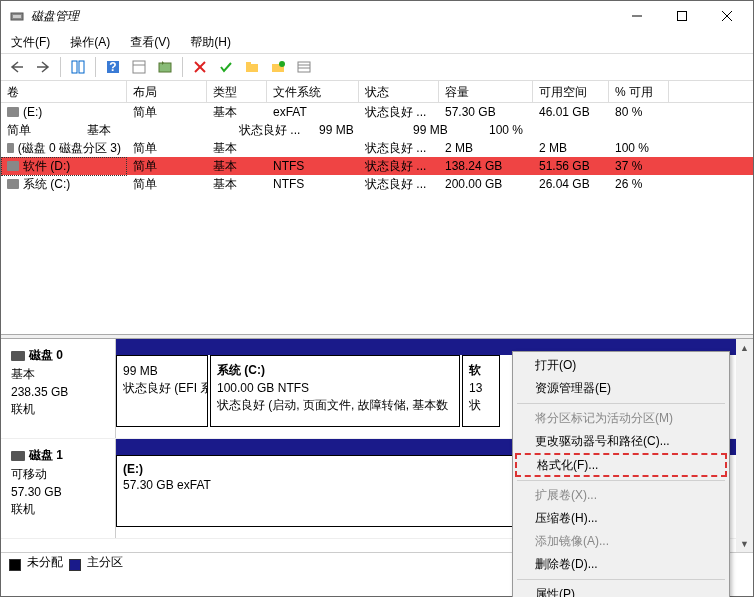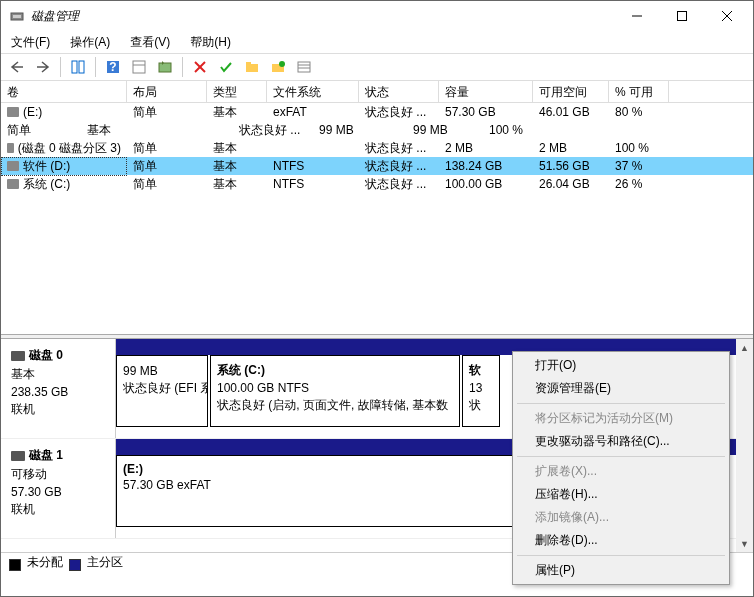--- a/index.html
+++ b/index.html
@@ -11,21 +11,21 @@
 .menubar { height: 22px; display: flex; align-items: center; padding: 0 6px; gap: 12px; }
 .menubar span { padding: 2px 4px; }
 .toolbar { height: 28px; border-top: 1px solid #ddd; border-bottom: 1px solid #ddd; display: flex; align-items: center; padding: 0 4px; gap: 2px; }
 .tb-btn { width: 24px; height: 24px; display: flex; align-items: center; justify-content: center; border: 1px solid transparent; }
 .tb-sep { width: 1px; height: 20px; background: #ccc; margin: 0 3px; }
 .table-area { height: 253px; overflow: hidden; display: flex; flex-direction: column; }
 .table-header { height: 22px; background: #fff; display: flex; border-bottom: 1px solid #ddd; }
 .th { border-right: 1px solid #ddd; padding: 3px 6px; background: #fff; overflow: hidden; white-space: nowrap; }
 .tbody { flex: 1; overflow: auto; }
 .tr { height: 18px; display: flex; align-items: center; }
-.tr.selected { background: #7dd3fc; }
+.tr.selected { background: #ef4444; }
 .tr.selected .td:first-child { outline: 1px dotted #333; outline-offset: -1px; }
 .td { padding: 1px 6px; overflow: hidden; white-space: nowrap; display: flex; align-items: center; }
 .vol-icon { width: 12px; height: 10px; background: #888; border-radius: 1px; margin-right: 4px; display: inline-block; }
 .col-vol { width: 126px; }
 .col-layout { width: 80px; }
 .col-type { width: 60px; }
 .col-fs { width: 92px; }
 .col-status { width: 80px; }
 .col-cap { width: 94px; }
 .col-free { width: 76px; }
@@ -287,21 +287,21 @@
         <div class="td col-type">
           <span>基本</span>
         </div>
         <div class="td col-fs">
           <span>NTFS</span>
         </div>
         <div class="td col-status">
           <span>状态良好 ...</span>
         </div>
         <div class="td col-cap">
-          <span>100.00 GB</span>
+          <span>200.00 GB</span>
         </div>
         <div class="td col-free">
           <span>26.04 GB</span>
         </div>
         <div class="td col-avail">
           <span>26 %</span>
         </div>
       </div>
     </div>
 </div>
@@ -372,20 +372,21 @@
   <span class="swatch" style="background:#1a1a8a"></span>
   <span>主分区</span>
 </div>
 
 <div class="context-menu">
   <div class="cm-item">打开(O)</div>
   <div class="cm-item">资源管理器(E)</div>
   <div class="cm-sep"></div>
   <div class="cm-item disabled">将分区标记为活动分区(M)</div>
   <div class="cm-item">更改驱动器号和路径(C)...</div>
+  <div class="cm-item highlight">格式化(F)...</div>
   <div class="cm-sep"></div>
   <div class="cm-item disabled">扩展卷(X)...</div>
   <div class="cm-item">压缩卷(H)...</div>
   <div class="cm-item disabled">添加镜像(A)...</div>
   <div class="cm-item">删除卷(D)...</div>
   <div class="cm-sep"></div>
   <div class="cm-item">属性(P)</div>
 </div>
 
 </body></html>

